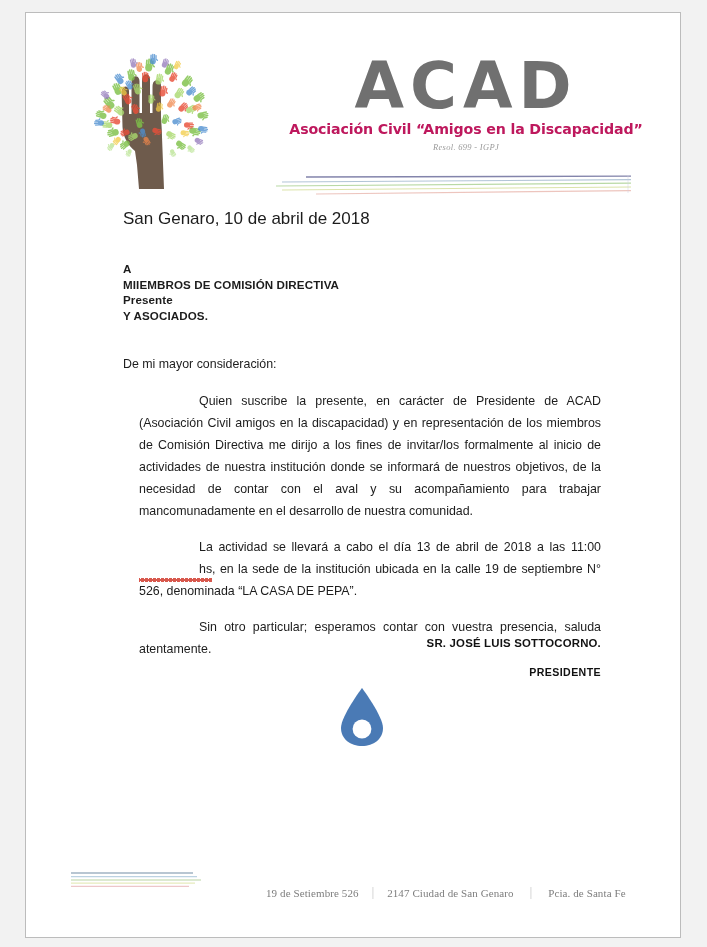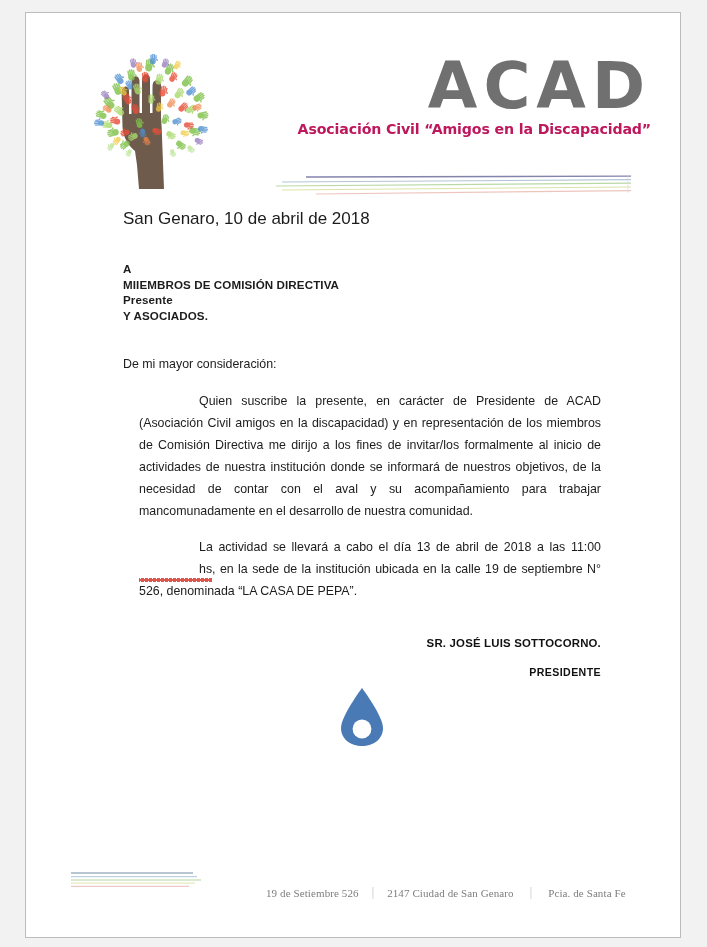--- a/index.html
+++ b/index.html
@@ -47,21 +47,21 @@
     width: 155px;
     height: 150px;
   }
   .logo-tree svg { display:block; width:100%; height:100%; }
 
   .brand-block {
     position: absolute;
     left: 255px;
     top: 42px;
     width: 370px;
-    text-align: right;
+    text-align: center;
   }
   .brand-acad {
     font-family: "DejaVu Sans", sans-serif;
     font-weight: bold;
     font-size: 64px;
     line-height: 62px;
     letter-spacing: 6px;
     color: #707070;
     margin: 0;
     padding: 0;
@@ -327,20 +327,21 @@
               <use href="#hp" transform="translate(100,112) rotate(150) scale(0.7)"></use>
               <use href="#hp" transform="translate(118,108) rotate(132) scale(0.75)"></use>
             </g>
           </g>
         </svg>
       </div>
 
       <div class="brand-block">
         <div class="brand-acad">ACAD</div>
         <div class="brand-sub">Asociación Civil  “Amigos en la Discapacidad”</div>
+        <div class="brand-resol">Resol. 699 - IGPJ</div>
       </div>
 
       <div class="head-rules">
         <svg viewBox="0 0 355 26" preserveAspectRatio="none" xmlns="http://www.w3.org/2000/svg">
           <path d="M30 4 L355 3.2" stroke="#6d6f9c" stroke-width="1.3" fill="none" opacity="0.85"></path>
           <path d="M6 9 L355 6.6" stroke="#9fb6cc" stroke-width="1.1" fill="none" opacity="0.8"></path>
           <path d="M0 13 L355 10.2" stroke="#a8cf8e" stroke-width="1.2" fill="none" opacity="0.8"></path>
           <path d="M6 17 L355 14" stroke="#cfd98c" stroke-width="1.1" fill="none" opacity="0.75"></path>
           <path d="M40 21 L355 17.6" stroke="#e8b7ae" stroke-width="1.2" fill="none" opacity="0.8"></path>
           <path d="M352 2 L352 20" stroke="#cfcfe0" stroke-width="0.8" fill="none" opacity="0.6"></path>
@@ -358,20 +359,21 @@
         <div>Presente</div>
         <div>Y ASOCIADOS.</div>
       </div>
 
       <div class="salutation">De mi mayor consideración:</div>
 
       <p class="para">Quien suscribe la presente, en carácter de Presidente de ACAD (Asociación Civil amigos en la discapacidad) y en representación de los miembros de Comisión Directiva me dirijo a los fines de invitar/los formalmente al inicio de actividades de nuestra institución donde se informará de nuestros objetivos, de la necesidad de contar con el aval y su acompañamiento para trabajar mancomunadamente en el desarrollo de nuestra comunidad.</p>
 
       <p class="para"><span>La actividad se llevará a cabo el día 13 de abril de 2018 a las 11:00 </span><span class="misspell">hs</span><span>, en la sede de la  institución ubicada en la calle 19 de septiembre N° 526, denominada “LA CASA DE PEPA”.</span></p>
 
+      <p class="para last">Sin otro particular; esperamos contar con vuestra presencia, saluda atentamente.</p>
     </div>
 
     <div class="signature">
       <div class="sig-name">SR. JOSÉ LUIS SOTTOCORNO.</div>
       <div class="sig-role">PRESIDENTE</div>
       <div class="droplet">
         <svg viewBox="0 0 48 62" xmlns="http://www.w3.org/2000/svg">
           <path d="M24 2 C24 2 45 30 45 42 C45 53 35.5 60 24 60 C12.5 60 3 53 3 42 C3 30 24 2 24 2 Z" fill="#4a7ab5"></path>
           <circle cx="24" cy="43" r="9.4" fill="#ffffff"></circle>
         </svg>

